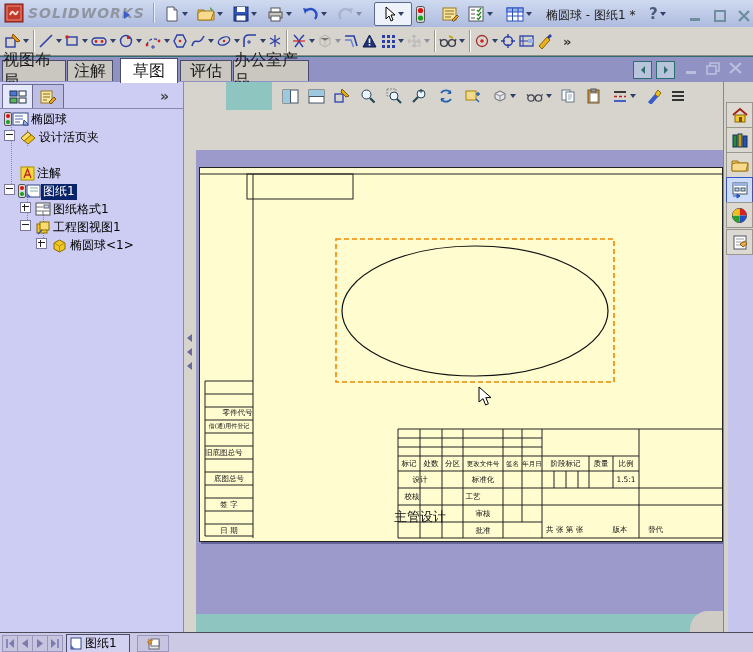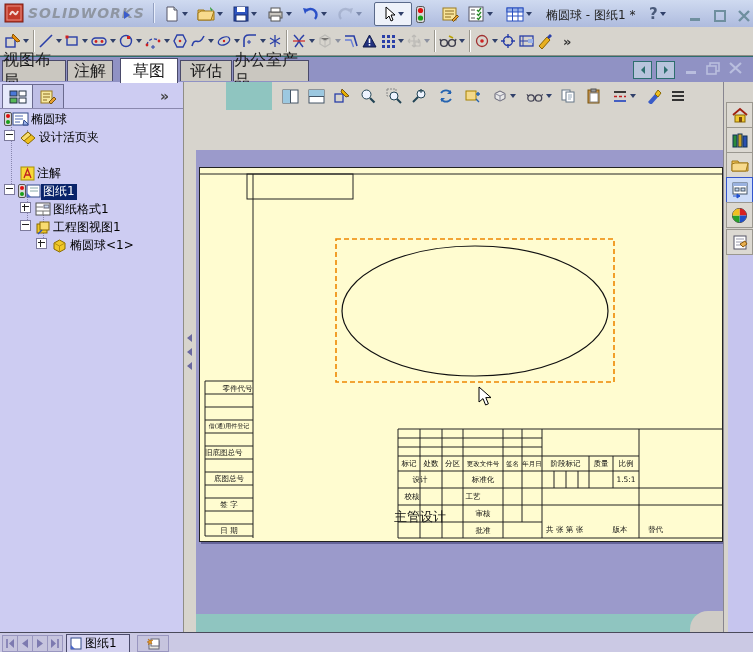--- a/index.html
+++ b/index.html
@@ -635,21 +635,21 @@
           <path d="M198 261V370M220 261V370M242 261V370M263 261V370M303 261V370M322 261V354M342 261V370"></path>
           <path d="M354 303V320M366 303V320M378 303V320"></path>
           <path d="M389 288V320M413 288V320M439 261V370"></path>
         </g>
 
         <rect x="136" y="71" width="278" height="143" fill="none" stroke="#EE8700" stroke-width="1.6" stroke-dasharray="5 3"></rect>
 
         <ellipse cx="275" cy="143" rx="133" ry="65" fill="none" stroke="#111" stroke-width="1.2"></ellipse>
       </svg>
 
-      <div class="tbt" style="left:5px;top:217px;width:65px">零件代号</div>
+      <div class="tbt" style="left:5px;top:241px;width:65px">零件代号</div>
       <div class="tbt" style="left:2px;top:255px;width:54px;font-size:6px">借(通)用件登记</div>
       <div class="tbt" style="left:5px;top:281px;width:35px">旧底图总号</div>
       <div class="tbt" style="left:5px;top:307px;width:48px">底图总号</div>
       <div class="tbt" style="left:5px;top:333px;width:48px">签 字</div>
       <div class="tbt" style="left:5px;top:359px;width:48px">日 期</div>
 
       <div class="tbt" style="left:198px;top:292px;width:22px">标记</div>
       <div class="tbt" style="left:220px;top:292px;width:22px">处数</div>
       <div class="tbt" style="left:242px;top:292px;width:21px">分区</div>
       <div class="tbt" style="left:263px;top:293px;width:40px;font-size:6.5px">更改文件号</div>

